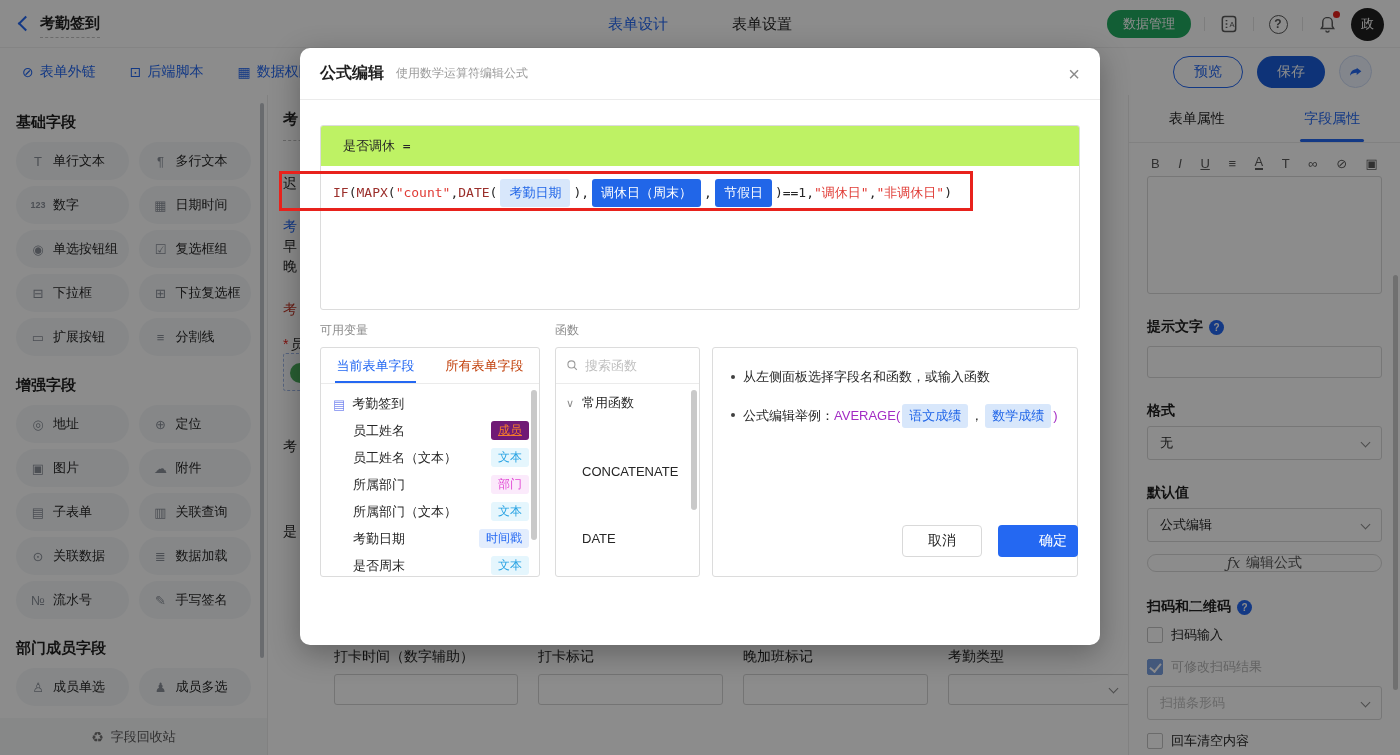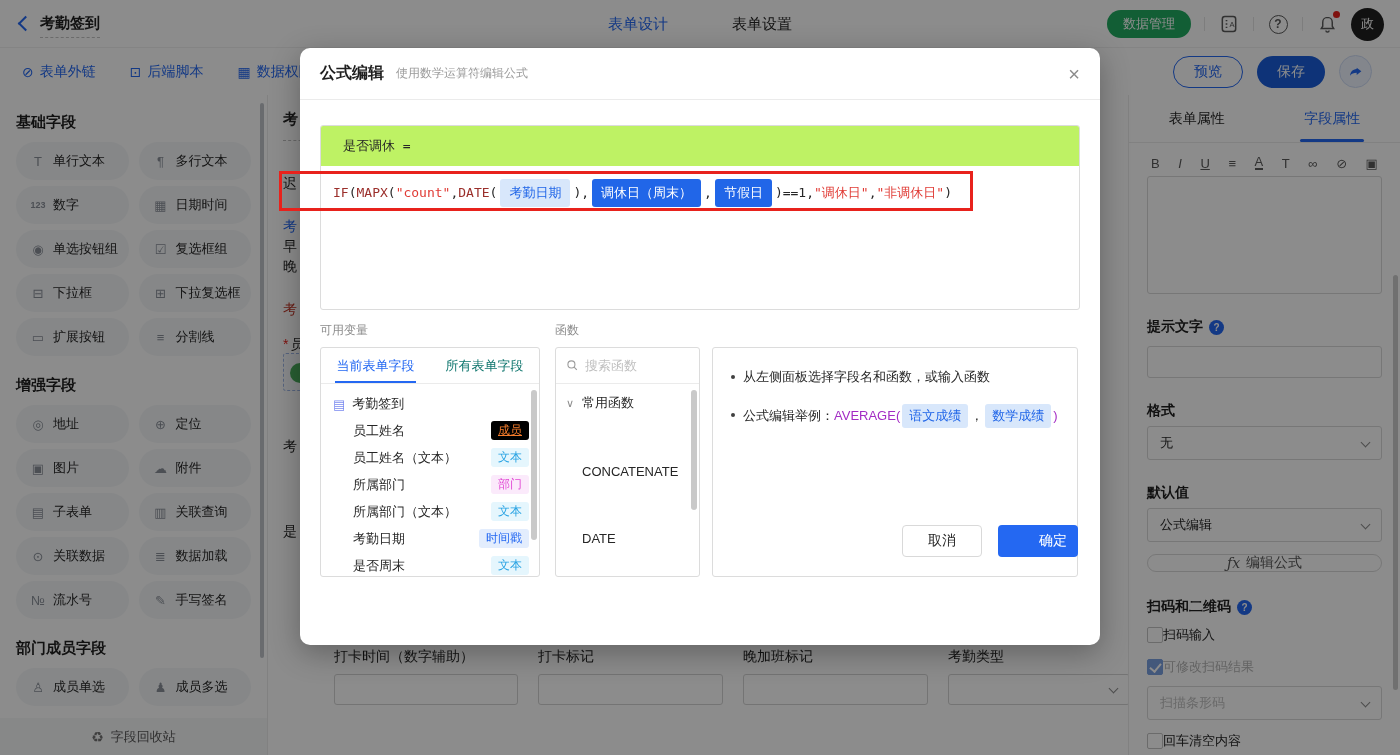--- a/index.html
+++ b/index.html
@@ -73,21 +73,21 @@
   .rt-ic.cA { border-bottom:2px solid #595959; line-height:12px; }
   .editor-box { margin-top:3px; height:118px; border:1px solid #d9d9d9; border-radius:3px; background:#fff; }
   .rp-label { margin-top:24px; font-size:14px; font-weight:700; color:#1f1f1f; display:flex; align-items:center; gap:6px; }
   .q-circ { width:15px; height:15px; border-radius:50%; background:#2468f2; color:#fff; font-size:10px; font-weight:700; display:flex; align-items:center; justify-content:center; }
   .rp-input { margin-top:10px; width:100%; height:32px; border:1px solid #d9d9d9; border-radius:3px; font-size:13px; padding:0 10px; color:#262626; background:#fff; }
   .rp-select { margin-top:6px; height:34px; border:1px solid #d9d9d9; border-radius:3px; display:flex; align-items:center; padding:0 12px; font-size:13px; color:#262626; position:relative; cursor:pointer; background:#fff; }
   .rp-select .car { position:absolute; right:12px; top:12px; width:7px; height:7px; border-right:1.5px solid #8c8c8c; border-bottom:1.5px solid #8c8c8c; transform:rotate(45deg); }
   .rp-select.dis { color:#bfbfbf; }
   .fx-btn { margin-top:12px; height:18px; border:1px solid #d9d9d9; border-radius:14px; display:flex; align-items:center; justify-content:center; gap:6px; font-size:14px; color:#595959; cursor:pointer; background:#fff; }
   .fx-g { font-style:italic; font-family:"DejaVu Serif",serif; }
-  .cb-row { margin-top:12px; display:flex; align-items:center; font-size:13px; color:#262626; cursor:pointer; }
+  .cb-row { margin-top:12px; display:flex; align-items:center; gap:8px; font-size:13px; color:#262626; cursor:pointer; }
   .cb { width:16px; height:16px; border:1px solid #c4c4c4; border-radius:2px; background:#fff; position:relative; }
   .cb.checked { background:#7ba0e0; border-color:#7ba0e0; }
   .cb.checked::after { content:""; position:absolute; left:4px; top:1px; width:5px; height:9px; border-right:2px solid #fff; border-bottom:2px solid #fff; transform:rotate(40deg); }
   .cb-row.dis { color:#b5b5b5; }
   .rp-scroll { position:absolute; right:2px; top:180px; width:5px; height:415px; border-radius:3px; background:#cdcdcd; }
 
   
   .overlay { position:absolute; inset:0; background:rgba(0,0,0,0.45); z-index:50; }
   .modal { position:absolute; left:300px; top:48px; width:800px; height:597px; background:#fff; border-radius:10px; z-index:100; box-shadow:0 8px 30px rgba(0,0,0,.3); }
   .m-head { height:52px; display:flex; align-items:center; padding:0 20px; border-bottom:1px solid #ebebeb; }
@@ -102,29 +102,29 @@
   .f-kw { color:#9b2f2b; }
   .f-str { color:#e03a34; }
   .f-p { color:#262626; }
   .f-tok { display:inline-block; background:#d8e7fb; color:#2166e8; border-radius:3px; padding:2px 9px; margin:0 3px; font-family:"Liberation Sans","DejaVu Sans",sans-serif; font-size:13px; cursor:pointer; }
   .f-tok-dark { background:#2166e8; color:#fff; }
 
   .m-labels { display:flex; margin-top:12px; font-size:12px; color:#8c8c8c; }
   .m-cols { display:flex; margin-top:8px; gap:0; }
   .vbox { width:220px; height:230px; border:1px solid #dcdcdc; border-radius:3px; position:relative; overflow:hidden; }
   .v-tabs { height:36px; display:flex; border-bottom:1px solid #ebebeb; }
-  .v-tab { flex:1; display:flex; align-items:center; justify-content:center; font-size:13px; color:#0f766e; position:relative; cursor:pointer; }
+  .v-tab { flex:1; display:flex; align-items:center; justify-content:center; font-size:13px; color:#c2410c; position:relative; cursor:pointer; }
   .v-tab.active { color:#2468f2; }
   .v-tab.active::after { content:""; position:absolute; left:14px; right:14px; bottom:0; height:2px; background:#2468f2; }
   .v-list { padding:7px 0; }
   .v-form { display:flex; align-items:center; gap:7px; padding:4px 12px; font-size:13px; color:#262626; }
   .v-form .gi { color:#7b8bf0; font-size:13px; }
   .v-row { display:flex; align-items:center; justify-content:space-between; padding:4px 10px 4px 32px; font-size:13px; color:#262626; cursor:pointer; }
   .badge { font-size:12px; padding:1px 7px; border-radius:3px; }
-  .b-member { color:#f57c2b; background:#000000;text-decoration:underline; }
+  .b-member { color:#f57c2b; background:#701a75;text-decoration:underline; }
   .b-text { color:#29a3e3; background:#e5f6fd; }
   .b-dept { color:#e24ad4; background:#fbeafb; }
   .b-time { color:#2468f2; background:#e3edfd; }
   .v-scroll { position:absolute; right:2px; top:42px; width:6px; height:150px; border-radius:3px; background:#c9c9c9; }
 
   .fnbox { width:145px; height:230px; border:1px solid #dcdcdc; border-radius:3px; margin-left:15px; position:relative; overflow:hidden; }
   .fn-search { height:36px; border-bottom:1px solid #ebebeb; display:flex; align-items:center; gap:6px; padding:0 10px; }
   .fn-search input { border:none; outline:none; width:90px; font-size:13px; color:#262626; }
   .fn-search input::placeholder { color:#bfbfbf; }
   .fn-list { padding:6px 0; font-size:13px; }

